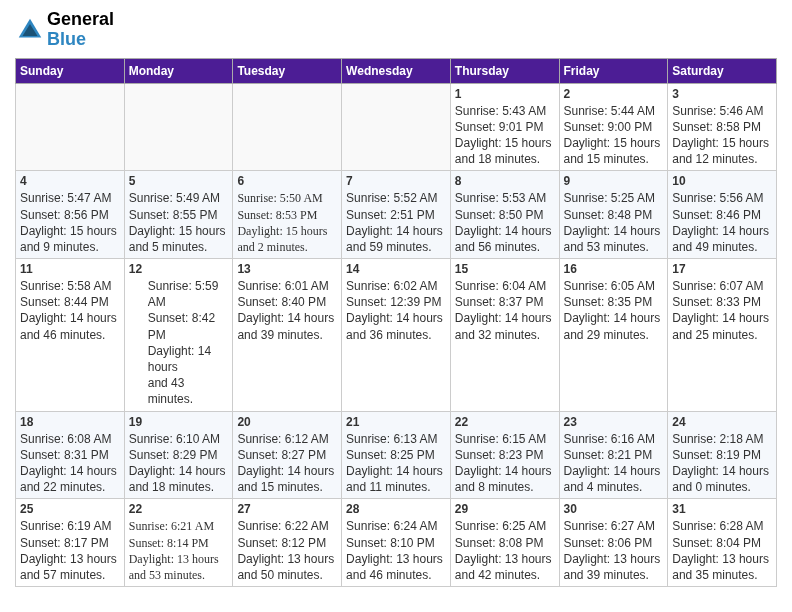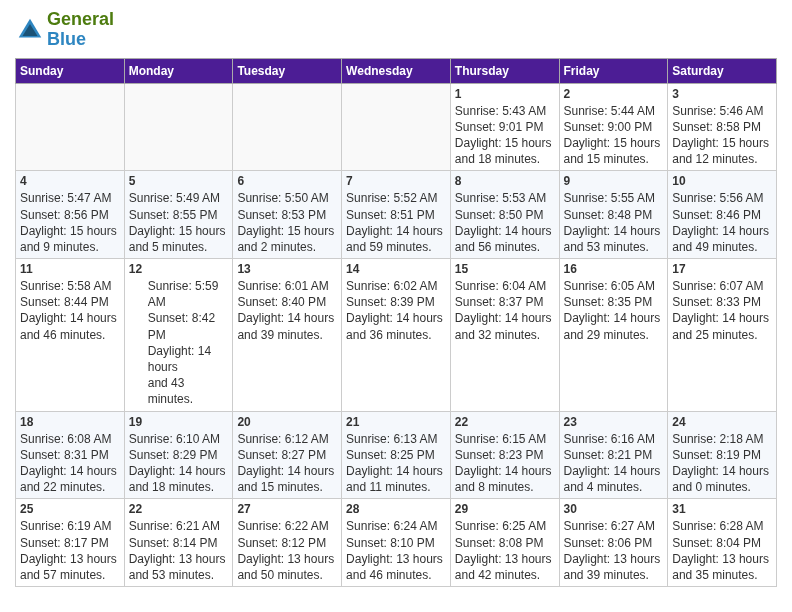--- a/index.html
+++ b/index.html
@@ -20,21 +20,21 @@
       align-items: flex-start;
       margin-bottom: 8px;
     }
     .logo {
       display: flex;
       align-items: center;
     }
     .logo-text {
       font-size: 18px;
       font-weight: bold;
-      color: #4d7c0f;
+      color: #000000;
       line-height: 1.1;
     }
     .logo-icon {
       width: 30px;
       height: 30px;
       margin-right: 2px;
     }
     .logo-blue { color: #2e86c1; }
     .title-block {
       text-align: right;
@@ -159,42 +159,42 @@
           </td>
           <td>
             <span class="day-num">5</span>
             <div class="day-info" style="white-space: pre-line;">Sunrise: 5:49 AM
 Sunset: 8:55 PM
 Daylight: 15 hours
 and 5 minutes.</div>
           </td>
           <td>
             <span class="day-num">6</span>
-            <div class="day-info" style="white-space: pre-line;">Sunrise: 5:50 AM
+            <div class="day-info" style="white-space: pre-line; font-family: Liberation Serif, serif;">Sunrise: 5:50 AM
 Sunset: 8:53 PM
 Daylight: 15 hours
 and 2 minutes.</div>
           </td>
           <td>
             <span class="day-num">7</span>
             <div class="day-info" style="white-space: pre-line;">Sunrise: 5:52 AM
-Sunset: 8:51 PM
+Sunset: 2:51 PM
 Daylight: 14 hours
 and 59 minutes.</div>
           </td>
           <td>
             <span class="day-num">8</span>
             <div class="day-info" style="white-space: pre-line;">Sunrise: 5:53 AM
 Sunset: 8:50 PM
 Daylight: 14 hours
 and 56 minutes.</div>
           </td>
           <td>
             <span class="day-num">9</span>
-            <div class="day-info" style="white-space: pre-line;">Sunrise: 5:55 AM
+            <div class="day-info" style="white-space: pre-line;">Sunrise: 5:25 AM
 Sunset: 8:48 PM
 Daylight: 14 hours
 and 53 minutes.</div>
           </td>
           <td>
             <span class="day-num">10</span>
             <div class="day-info" style="white-space: pre-line;">Sunrise: 5:56 AM
 Sunset: 8:46 PM
 Daylight: 14 hours
 and 49 minutes.</div>
@@ -218,21 +218,21 @@
           <td>
             <span class="day-num">13</span>
             <div class="day-info" style="white-space: pre-line;">Sunrise: 6:01 AM
 Sunset: 8:40 PM
 Daylight: 14 hours
 and 39 minutes.</div>
           </td>
           <td>
             <span class="day-num">14</span>
             <div class="day-info" style="white-space: pre-line;">Sunrise: 6:02 AM
-Sunset: 8:39 PM
+Sunset: 12:39 PM
 Daylight: 14 hours
 and 36 minutes.</div>
           </td>
           <td>
             <span class="day-num">15</span>
             <div class="day-info" style="white-space: pre-line;">Sunrise: 6:04 AM
 Sunset: 8:37 PM
 Daylight: 14 hours
 and 32 minutes.</div>
           </td>
@@ -305,21 +305,21 @@
         <tr>
           <td>
             <span class="day-num">25</span>
             <div class="day-info" style="white-space: pre-line;">Sunrise: 6:19 AM
 Sunset: 8:17 PM
 Daylight: 13 hours
 and 57 minutes.</div>
           </td>
           <td>
             <span class="day-num">22</span>
-            <div class="day-info" style="white-space: pre-line;">Sunrise: 6:21 AM
+            <div class="day-info" style="white-space: pre-line; font-family: Liberation Serif, serif;">Sunrise: 6:21 AM
 Sunset: 8:14 PM
 Daylight: 13 hours
 and 53 minutes.</div>
           </td>
           <td>
             <span class="day-num">27</span>
             <div class="day-info" style="white-space: pre-line;">Sunrise: 6:22 AM
 Sunset: 8:12 PM
 Daylight: 13 hours
 and 50 minutes.</div>

